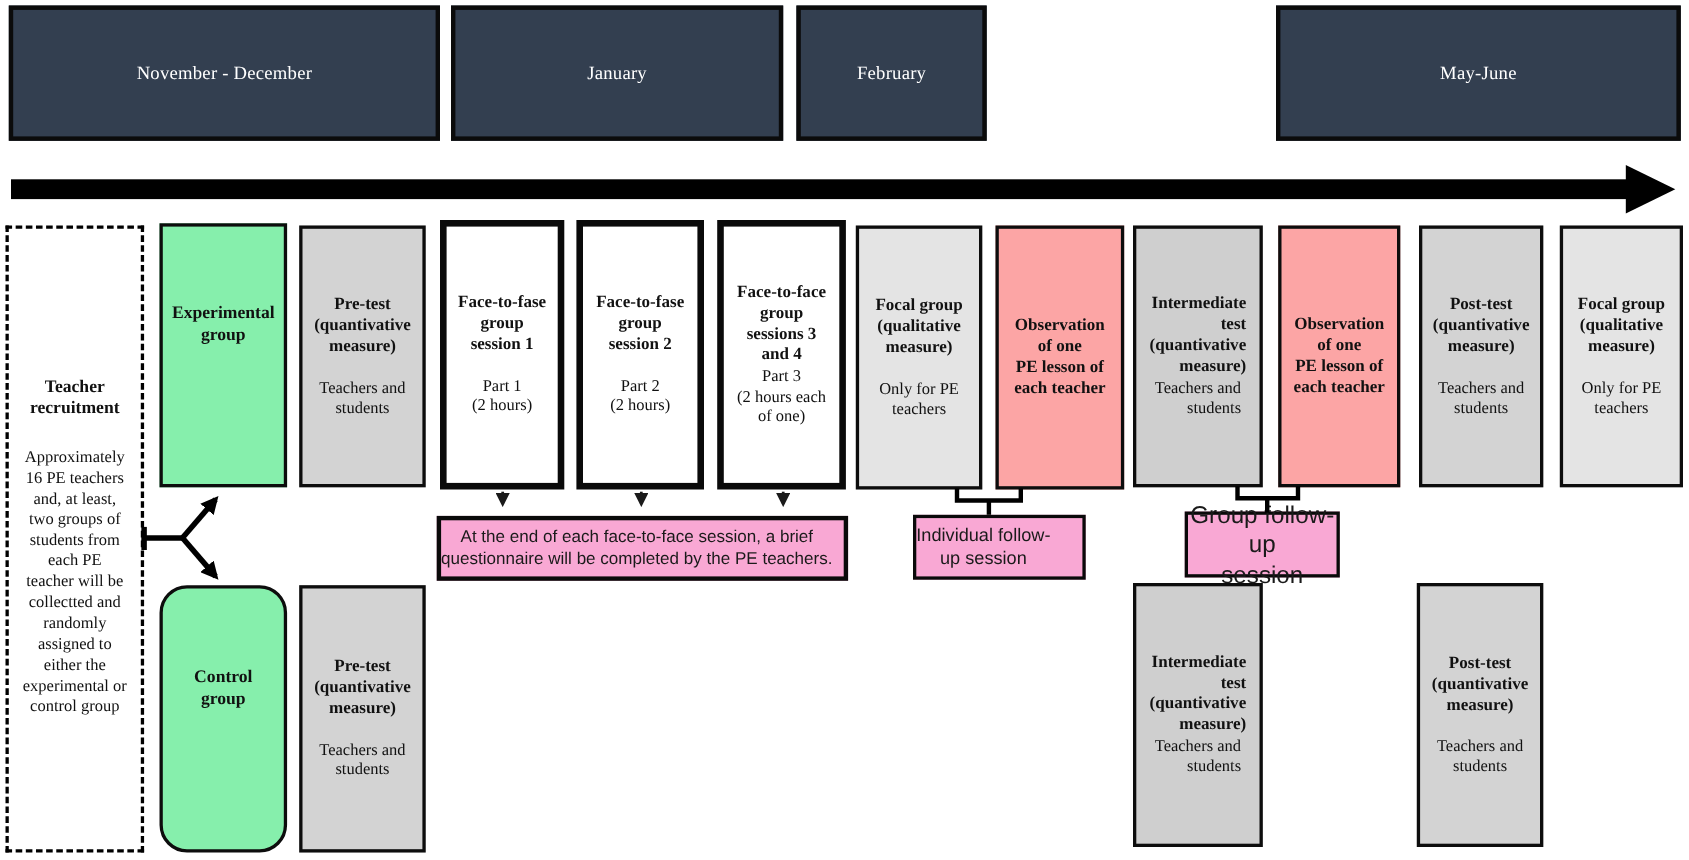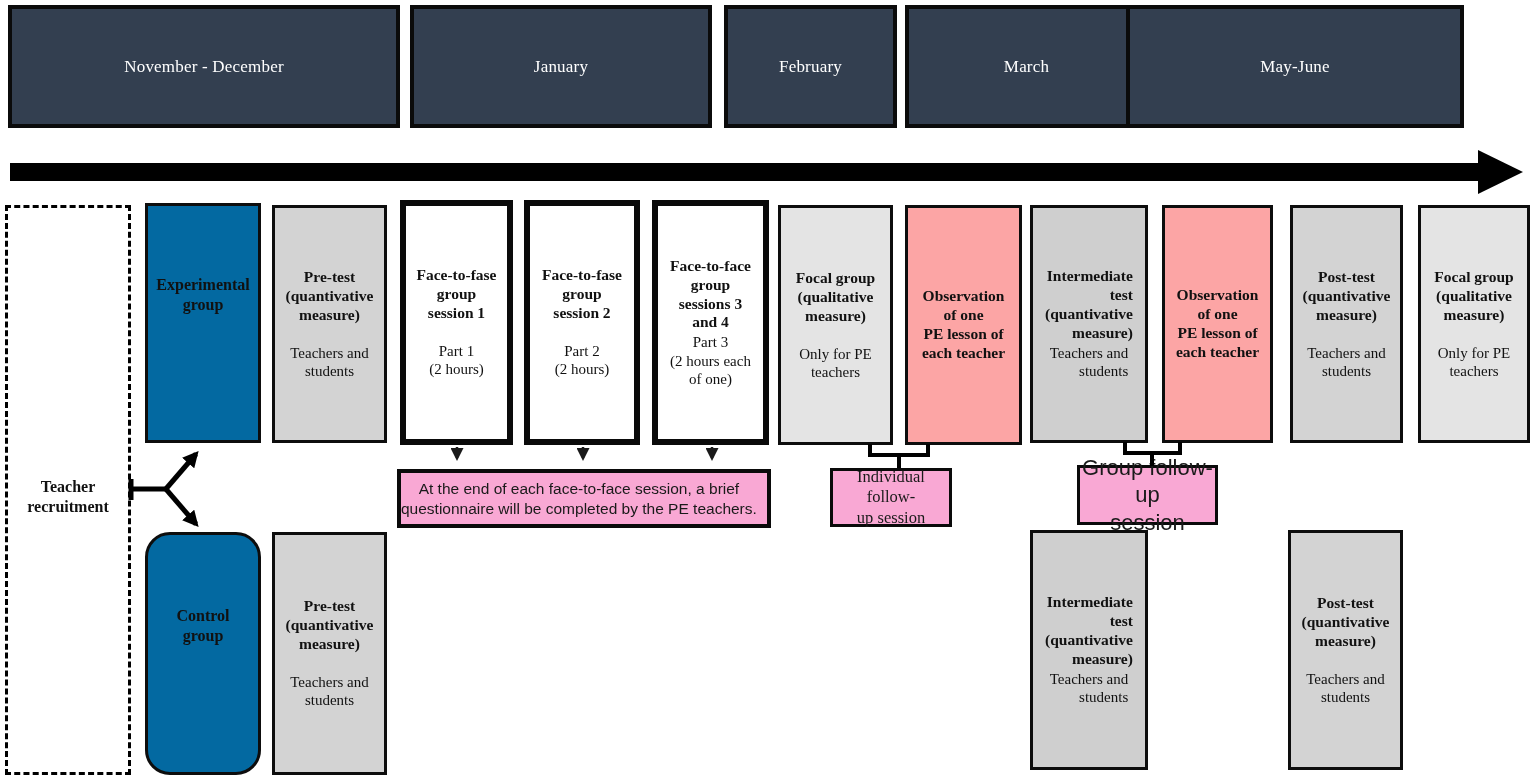--- a/index.html
+++ b/index.html
@@ -5,41 +5,41 @@
   html,body{margin:0;padding:0;background:#ffffff;}
   .canvas{position:relative;width:1535px;height:782px;background:#ffffff;
           font-family:"Liberation Serif", serif;overflow:hidden;}
 
   
   .mbox{position:absolute;top:5px;height:123px;box-sizing:border-box;
         background:#333f50;border:4px solid #0b0b0b;color:#ffffff;
         display:flex;align-items:center;justify-content:center;
         font-size:17px;letter-spacing:.2px;}
   .m0{left:8px;width:392px}.m1{left:410px;width:302px}.m2{left:724px;width:173px}
-  .m3{left:905px;width:243px}.m4{left:1126px;width:338px}
+  .m3{left:905px;width:243px}.m4{left:1160px;width:368px}
 
   
   .shaft{position:absolute;left:10px;top:163px;width:1470px;height:18px;background:#000;}
   .head{position:absolute;left:1478px;top:150px;width:0;height:0;
         border-top:22px solid transparent;border-bottom:22px solid transparent;
         border-left:45px solid #000;}
 
   
   .box{position:absolute;box-sizing:border-box;display:flex;flex-direction:column;
        align-items:center;justify-content:center;text-align:center;line-height:1.22;
        color:#111;}
   .t{font-weight:bold;white-space:pre-line;font-size:15.5px;}
   .b{white-space:pre-line;font-size:15px;margin-top:19px;}
   .nogap .b{margin-top:1px;}
 
   .recruit{left:5px;top:205px;width:126px;height:570px;border:3px dashed #000;background:#fff;}
   .recruit .t{font-size:16px;margin-top:14px;}
   .recruit .b{margin-top:26px;font-size:15px;line-height:1.26;}
 
-  .grp{background:#0369a1;border:3px solid #0d0d0d;padding-bottom:56px;}
+  .grp{background:#86efac;border:3px solid #0d0d0d;padding-bottom:56px;}
   .grp .t{font-size:16px;}
   .experimental{left:145px;top:203px;width:116px;height:240px;}
   .control{left:145px;top:532px;width:116px;height:243px;border-radius:25px;}
 
   .ltest{background:#d3d3d3;border:3px solid #0d0d0d;}
   .pretest-exp{left:272px;top:205px;width:115px;height:238px;}
   .pretest-ctrl{left:272px;top:532px;width:115px;height:243px;}
   .posttest-exp{left:1290px;top:205px;width:113px;height:238px;}
   .posttest-ctrl{left:1288px;top:530px;width:115px;height:240px;}
 
@@ -58,53 +58,63 @@
 
   .obs{background:#fca5a5;border:3px solid #0d0d0d;}
   .obs1{left:905px;top:205px;width:117px;height:240px;}
   .obs2{left:1162px;top:205px;width:111px;height:238px;}
 
   
   .ann{position:absolute;box-sizing:border-box;background:#f9a8d4;
        display:flex;align-items:center;justify-content:flex-start;text-align:center;
        font-family:"Liberation Sans", sans-serif;line-height:1.25;color:#1a1a1a;}
   .note{left:397px;top:469px;width:374px;height:59px;border:4px solid #0a0a0a;font-size:15.5px;}
-  .indiv{left:830px;top:468px;width:122px;height:59px;border:3px solid #0a0a0a;font-size:16.5px;font-family:Liberation Serif, serif;}
+  .indiv{left:830px;top:468px;width:157px;height:59px;border:3px solid #0a0a0a;font-size:16.5px;}
   .groupf{left:1077px;top:465px;width:141px;height:60px;border:3px solid #0a0a0a;font-size:22px;}
   .ann span{white-space:pre-line;}
 
   .overlay{position:absolute;left:0;top:0;pointer-events:none;}
 </style>
 </head>
 <body>
 
 <div class="canvas">
 
   <div class="mbox m1">
     <span>January</span>
     </div>
   <div class="mbox m0">
     <span>November - December</span>
     </div>
   <div class="mbox m2">
     <span>February</span>
     </div>
-  <div class="mbox m3">
-    <span>March</span>
-    </div>
   <div class="mbox m4">
     <span>May-June</span>
     </div>
 
   <div class="shaft"></div>
   <div class="head"></div>
 
   <div class="box recruit">
     <div class="t">Teacher
 recruitment</div>
+    <div class="b">Approximately
+16 PE teachers
+and, at least,
+two groups of
+students from
+each PE
+teacher will be
+collectted and
+randomly
+assigned to
+either the
+experimental or
+control group</div>
   </div>
 
   <div class="box grp experimental">
     <div class="t">Experimental
 group</div>
   </div>
   <div class="box ltest pretest-exp">
     <div class="t">Pre-test
 (quantivative
 measure)</div>

